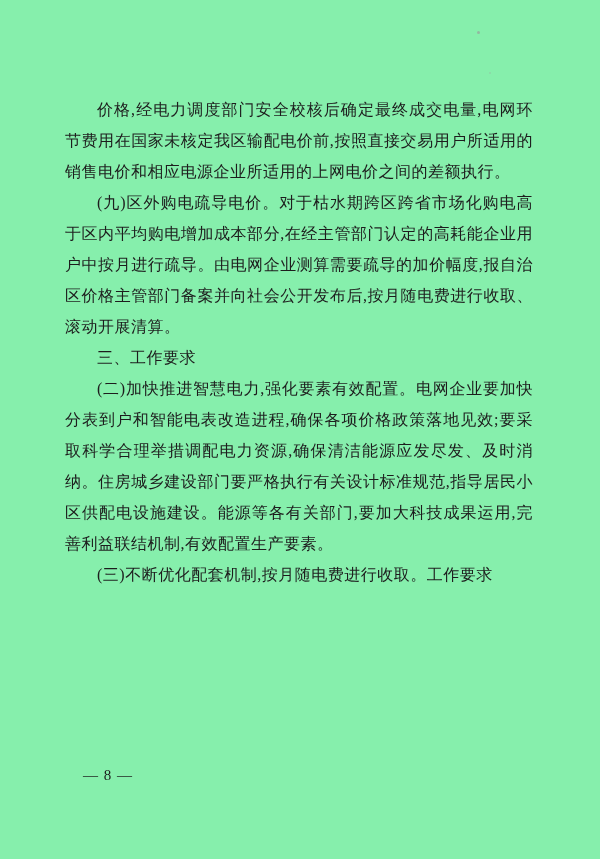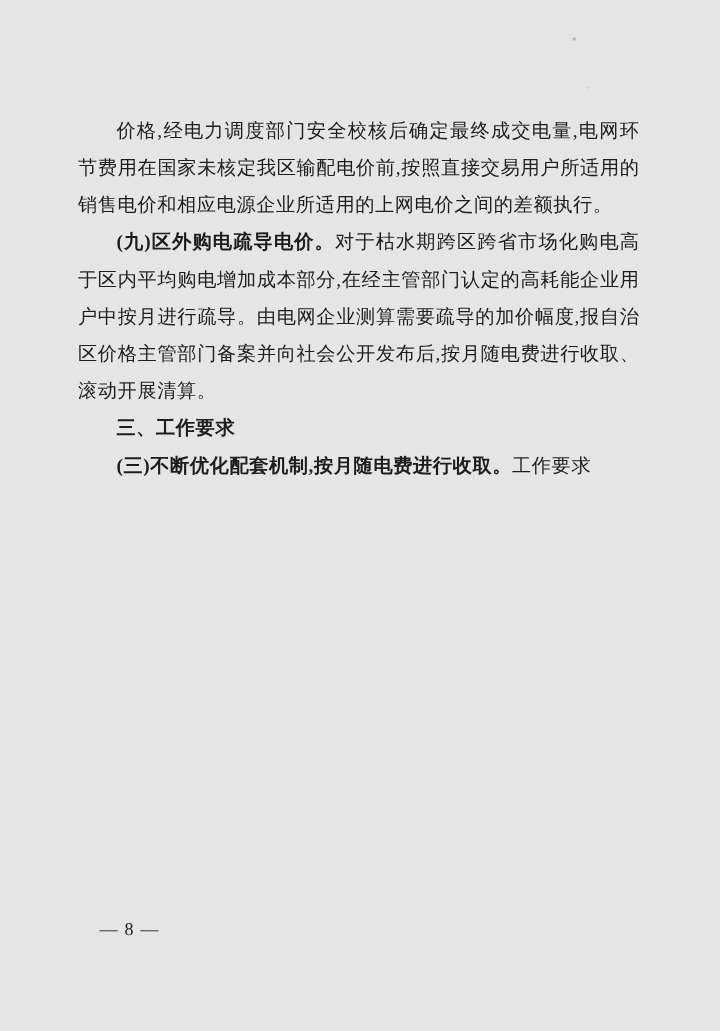--- a/index.html
+++ b/index.html
@@ -28,21 +28,21 @@
     text-align: justify;
     text-justify: inter-character;
     text-indent: 32px;
     font-weight: 400;
   }
   .para.heading {
     font-weight: 700;
     text-align: left;
   }
   .para strong.lead {
-    font-weight: 700;
+    font-weight: 400;
   }
   .footer {
     position: absolute;
     left: 83px;
     top: 765px;
     font-size: 15px;
     line-height: 20px;
     letter-spacing: 1px;
     white-space: pre;
   }
@@ -53,23 +53,24 @@
     border-radius: 50%;
     background: #9a9a9a;
     opacity: 0.65;
   }
   .speck.s1 { left: 477px; top: 31px; }
   .speck.s2 { left: 489px; top: 72px; width: 2px; height: 2px; opacity: 0.3; }
 </style>
 </head>
 <body>
 
-<div class="page" style="background: #e5e5e5; color: rgb(29, 29, 29);">
+<div class="page" style="background: #86efac; color: rgb(29, 29, 29);">
   <span class="speck s1"></span>
   <span class="speck s2"></span>
   <main class="content" id="content">
       <p class="para"><span>价格,经电力调度部门安全校核后确定最终成交电量,电网环节费用在国家未核定我区输配电价前,按照直接交易用户所适用的销售电价和相应电源企业所适用的上网电价之间的差额执行。</span></p>
       <p class="para"><strong class="lead">(九)区外购电疏导电价。</strong><span>对于枯水期跨区跨省市场化购电高于区内平均购电增加成本部分,在经主管部门认定的高耗能企业用户中按月进行疏导。由电网企业测算需要疏导的加价幅度,报自治区价格主管部门备案并向社会公开发布后,按月随电费进行收取、滚动开展清算。</span></p>
       <p class="para heading"><strong class="lead">三、工作要求</strong></p>
+      <p class="para"><strong class="lead">(二)加快推进智慧电力,强化要素有效配置。</strong><span>电网企业要加快分表到户和智能电表改造进程,确保各项价格政策落地见效;要采取科学合理举措调配电力资源,确保清洁能源应发尽发、及时消纳。住房城乡建设部门要严格执行有关设计标准规范,指导居民小区供配电设施建设。能源等各有关部门,要加大科技成果运用,完善利益联结机制,有效配置生产要素。</span></p>
       <p class="para"><strong class="lead">(三)不断优化配套机制,按月随电费进行收取。</strong><span>工作要求</span></p>
     </main>
   <div class="footer">— 8 —</div>
 </div>
 
 </body></html>

